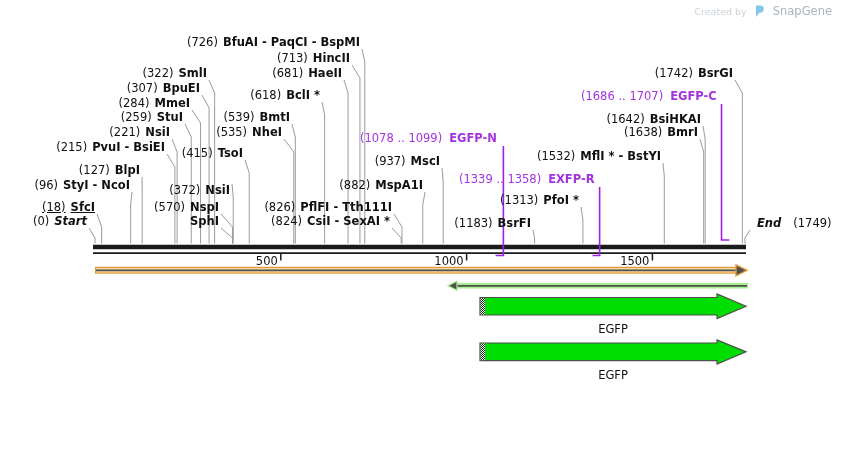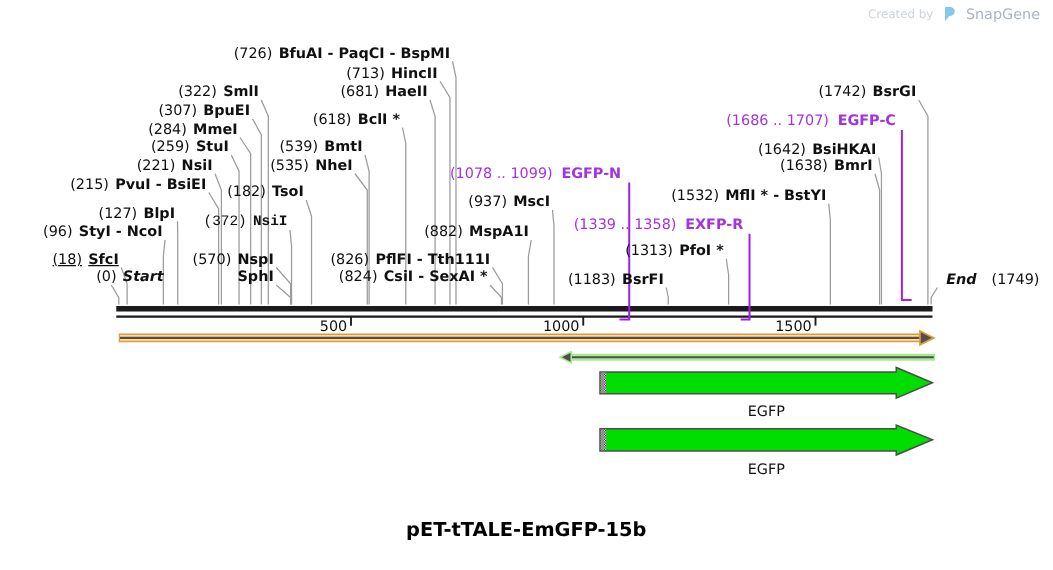--- a/index.html
+++ b/index.html
@@ -98,34 +98,34 @@
         <rect x="480.5" y="343.5" width="4.5" height="16.69999999999999" fill="url(#hatch)" stroke="none"></rect>
       </g>
       <g stroke="#a11fe6" stroke-width="1.6" fill="none">
         <polyline points="503.3884,146 503.3884,255.5 495.5848,255.5"></polyline>
         <polyline points="599.6328,187 599.6328,255.5 592.5724,255.5"></polyline>
         <polyline points="721.5176,104 721.5176,240 729.3212,240"></polyline>
       </g>
     </svg>
 
   <div id="labels">
-      <div class="lbl" style="top: 215px; right: 711px; color: rgb(16, 16, 16);"><span class="pos">(0)</span><span class="nm term">Start</span></div>
+      <div class="lbl" style="top: 215px; right: 755px; color: rgb(16, 16, 16);"><span class="pos">(0)</span><span class="nm term">Start</span></div>
       <div class="lbl" style="top: 201px; right: 747px; color: rgb(16, 16, 16); text-decoration: underline;"><span class="pos">(18)</span><span class="nm">SfcI</span></div>
       <div class="lbl" style="top: 179px; right: 712px; color: rgb(16, 16, 16);"><span class="pos">(96)</span><span class="nm">StyI - NcoI</span></div>
       <div class="lbl" style="top: 164px; right: 702px; color: rgb(16, 16, 16);"><span class="pos">(127)</span><span class="nm">BlpI</span></div>
       <div class="lbl" style="top: 141px; right: 677px; color: rgb(16, 16, 16);"><span class="pos">(215)</span><span class="nm">PvuI - BsiEI</span></div>
       <div class="lbl" style="top: 126px; right: 672px; color: rgb(16, 16, 16);"><span class="pos">(221)</span><span class="nm">NsiI</span></div>
       <div class="lbl" style="top: 111px; right: 659px; color: rgb(16, 16, 16);"><span class="pos">(259)</span><span class="nm">StuI</span></div>
       <div class="lbl" style="top: 97px; right: 652px; color: rgb(16, 16, 16);"><span class="pos">(284)</span><span class="nm">MmeI</span></div>
       <div class="lbl" style="top: 82px; right: 642px; color: rgb(16, 16, 16);"><span class="pos">(307)</span><span class="nm">BpuEI</span></div>
       <div class="lbl" style="top: 67px; right: 635px; color: rgb(16, 16, 16);"><span class="pos">(322)</span><span class="nm">SmlI</span></div>
       <div class="lbl" style="top: 201px; right: 623px; color: rgb(16, 16, 16);"><span class="pos">(570)</span><span class="nm">NspI</span></div>
       <div class="lbl" style="top: 215px; right: 623px; color: rgb(16, 16, 16);"><span class="nm" style="margin-left: 0px;">SphI</span></div>
-      <div class="lbl" style="top: 171px; right: 612px; color: rgb(16, 16, 16); font-family: Liberation Mono, monospace;"><span class="pos">(372)</span><span class="nm">NsiI</span></div>
-      <div class="lbl" style="top: 147px; right: 599px; color: rgb(16, 16, 16);"><span class="pos">(182)</span><span class="nm">TsoI</span></div>
+      <div class="lbl" style="top: 184px; right: 612px; color: rgb(16, 16, 16);"><span class="pos">(372)</span><span class="nm">NsiI</span></div>
+      <div class="lbl" style="top: 147px; right: 599px; color: rgb(16, 16, 16);"><span class="pos">(415)</span><span class="nm">TsoI</span></div>
       <div class="lbl" style="top: 126px; right: 560px; color: rgb(16, 16, 16);"><span class="pos">(535)</span><span class="nm">NheI</span></div>
       <div class="lbl" style="top: 111px; right: 552px; color: rgb(16, 16, 16);"><span class="pos">(539)</span><span class="nm">BmtI</span></div>
       <div class="lbl" style="top: 89px; right: 522px; color: rgb(16, 16, 16);"><span class="pos">(618)</span><span class="nm">BclI *</span></div>
       <div class="lbl" style="top: 67px; right: 500px; color: rgb(16, 16, 16);"><span class="pos">(681)</span><span class="nm">HaeII</span></div>
       <div class="lbl" style="top: 52px; right: 492px; color: rgb(16, 16, 16);"><span class="pos">(713)</span><span class="nm">HincII</span></div>
       <div class="lbl" style="top: 36px; right: 482px; color: rgb(16, 16, 16);"><span class="pos">(726)</span><span class="nm">BfuAI - PaqCI - BspMI</span></div>
       <div class="lbl" style="top: 215px; right: 452px; color: rgb(16, 16, 16);"><span class="pos">(824)</span><span class="nm">CsiI - SexAI *</span></div>
       <div class="lbl" style="top: 201px; right: 450px; color: rgb(16, 16, 16);"><span class="pos">(826)</span><span class="nm">PflFI - Tth111I</span></div>
       <div class="lbl" style="top: 179px; right: 419px; color: rgb(16, 16, 16);"><span class="pos">(882)</span><span class="nm">MspA1I</span></div>
       <div class="lbl" style="top: 155px; right: 402px; color: rgb(16, 16, 16);"><span class="pos">(937)</span><span class="nm">MscI</span></div>
@@ -149,15 +149,14 @@
   <div class="watermark">
     <span class="wm-created">Created by</span>
     <span style="display:inline-flex;">
       <svg width="10" height="13" viewBox="0 0 10 13">
           <path d="M1 0.5 h4.2 a3.6 3.6 0 0 1 0 7.2 H4.4 L1 12 z" fill="#85c8ec"></path>
         </svg>
     </span>
     <span class="wm-brand">SnapGene</span>
   </div>
 
-  <div class="title">pET-tTALE-EmGFP-15b</div>
 
 </div>
 
 </body></html>

